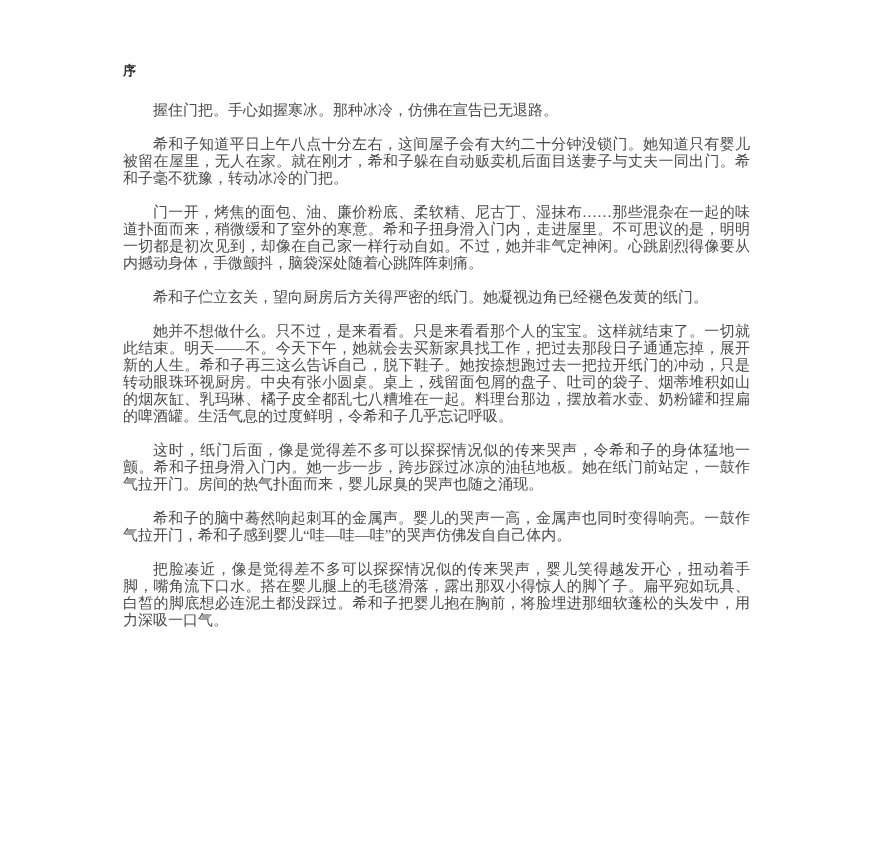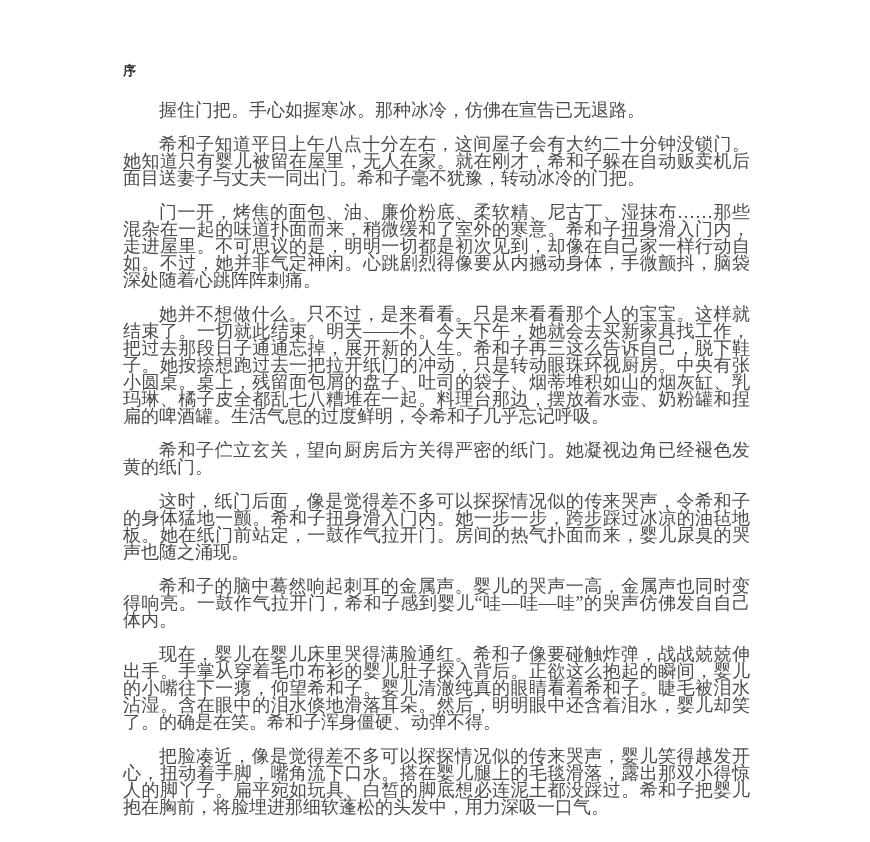--- a/index.html
+++ b/index.html
@@ -26,40 +26,39 @@
     width: 627px;
   }
   .doc-title {
     font-size: 13px;
     font-weight: bold;
     color: #2f2f2f;
     margin: 0 0 22px 0;
     letter-spacing: 1px;
   }
   .doc-body p {
-    font-size: 18px;
+    font-size: 15px;
     line-height: 17px;
     color: #4a4a4a;
     text-align: justify;
     text-indent: 2em;
     margin: 0 0 17px 0;
     word-break: break-all;
   }
 </style>
 </head>
 <body>
 
 <div class="page">
   <div class="content">
     <h1 class="doc-title">序</h1>
     <div class="doc-body">
       <p>握住门把。手心如握寒冰。那种冰冷，仿佛在宣告已无退路。</p>
       <p>希和子知道平日上午八点十分左右，这间屋子会有大约二十分钟没锁门。她知道只有婴儿被留在屋里，无人在家。就在刚才，希和子躲在自动贩卖机后面目送妻子与丈夫一同出门。希和子毫不犹豫，转动冰冷的门把。</p>
       <p>门一开，烤焦的面包、油、廉价粉底、柔软精、尼古丁、湿抹布……那些混杂在一起的味道扑面而来，稍微缓和了室外的寒意。希和子扭身滑入门内，走进屋里。不可思议的是，明明一切都是初次见到，却像在自己家一样行动自如。不过，她并非气定神闲。心跳剧烈得像要从内撼动身体，手微颤抖，脑袋深处随着心跳阵阵刺痛。</p>
+      <p>希和子伫立玄关，望向厨房后方关得严密的纸门。她凝视边角已经褪色发黄的纸门。</p>
       <p>她并不想做什么。只不过，是来看看。只是来看看那个人的宝宝。这样就结束了。一切就此结束。明天——不。今天下午，她就会去买新家具找工作，把过去那段日子通通忘掉，展开新的人生。希和子再三这么告诉自己，脱下鞋子。她按捺想跑过去一把拉开纸门的冲动，只是转动眼珠环视厨房。中央有张小圆桌。桌上，残留面包屑的盘子、吐司的袋子、烟蒂堆积如山的烟灰缸、乳玛琳、橘子皮全都乱七八糟堆在一起。料理台那边，摆放着水壶、奶粉罐和捏扁的啤酒罐。生活气息的过度鲜明，令希和子几乎忘记呼吸。</p>
-      <p>希和子伫立玄关，望向厨房后方关得严密的纸门。她凝视边角已经褪色发黄的纸门。</p>
       <p>这时，纸门后面，像是觉得差不多可以探探情况似的传来哭声，令希和子的身体猛地一颤。希和子扭身滑入门内。她一步一步，跨步踩过冰凉的油毡地板。她在纸门前站定，一鼓作气拉开门。房间的热气扑面而来，婴儿尿臭的哭声也随之涌现。</p>
       <p>希和子的脑中蓦然响起刺耳的金属声。婴儿的哭声一高，金属声也同时变得响亮。一鼓作气拉开门，希和子感到婴儿“哇—哇—哇”的哭声仿佛发自自己体内。</p>
-      <p>现在，婴儿在婴儿床里哭得满脸通红。希和子像要碰触炸弹，战战兢兢伸出手。手掌从穿着毛巾布衫的婴儿肚子探入背后。正欲这么抱起的瞬间，婴儿的小嘴往下一瘪，仰望希和子。婴儿清澈纯真的眼睛看着希和子。睫毛被泪水沾湿。含在眼中的泪水倏地滑落耳朵。然后，明明眼中还含着泪水，婴儿却笑了。的确是在笑。希和子浑身僵硬、动弹不得。</p>
       <p>把脸凑近，像是觉得差不多可以探探情况似的传来哭声，婴儿笑得越发开心，扭动着手脚，嘴角流下口水。搭在婴儿腿上的毛毯滑落，露出那双小得惊人的脚丫子。扁平宛如玩具、白皙的脚底想必连泥土都没踩过。希和子把婴儿抱在胸前，将脸埋进那细软蓬松的头发中，用力深吸一口气。</p>
     </div>
   </div>
 </div>
 
 </body></html>

